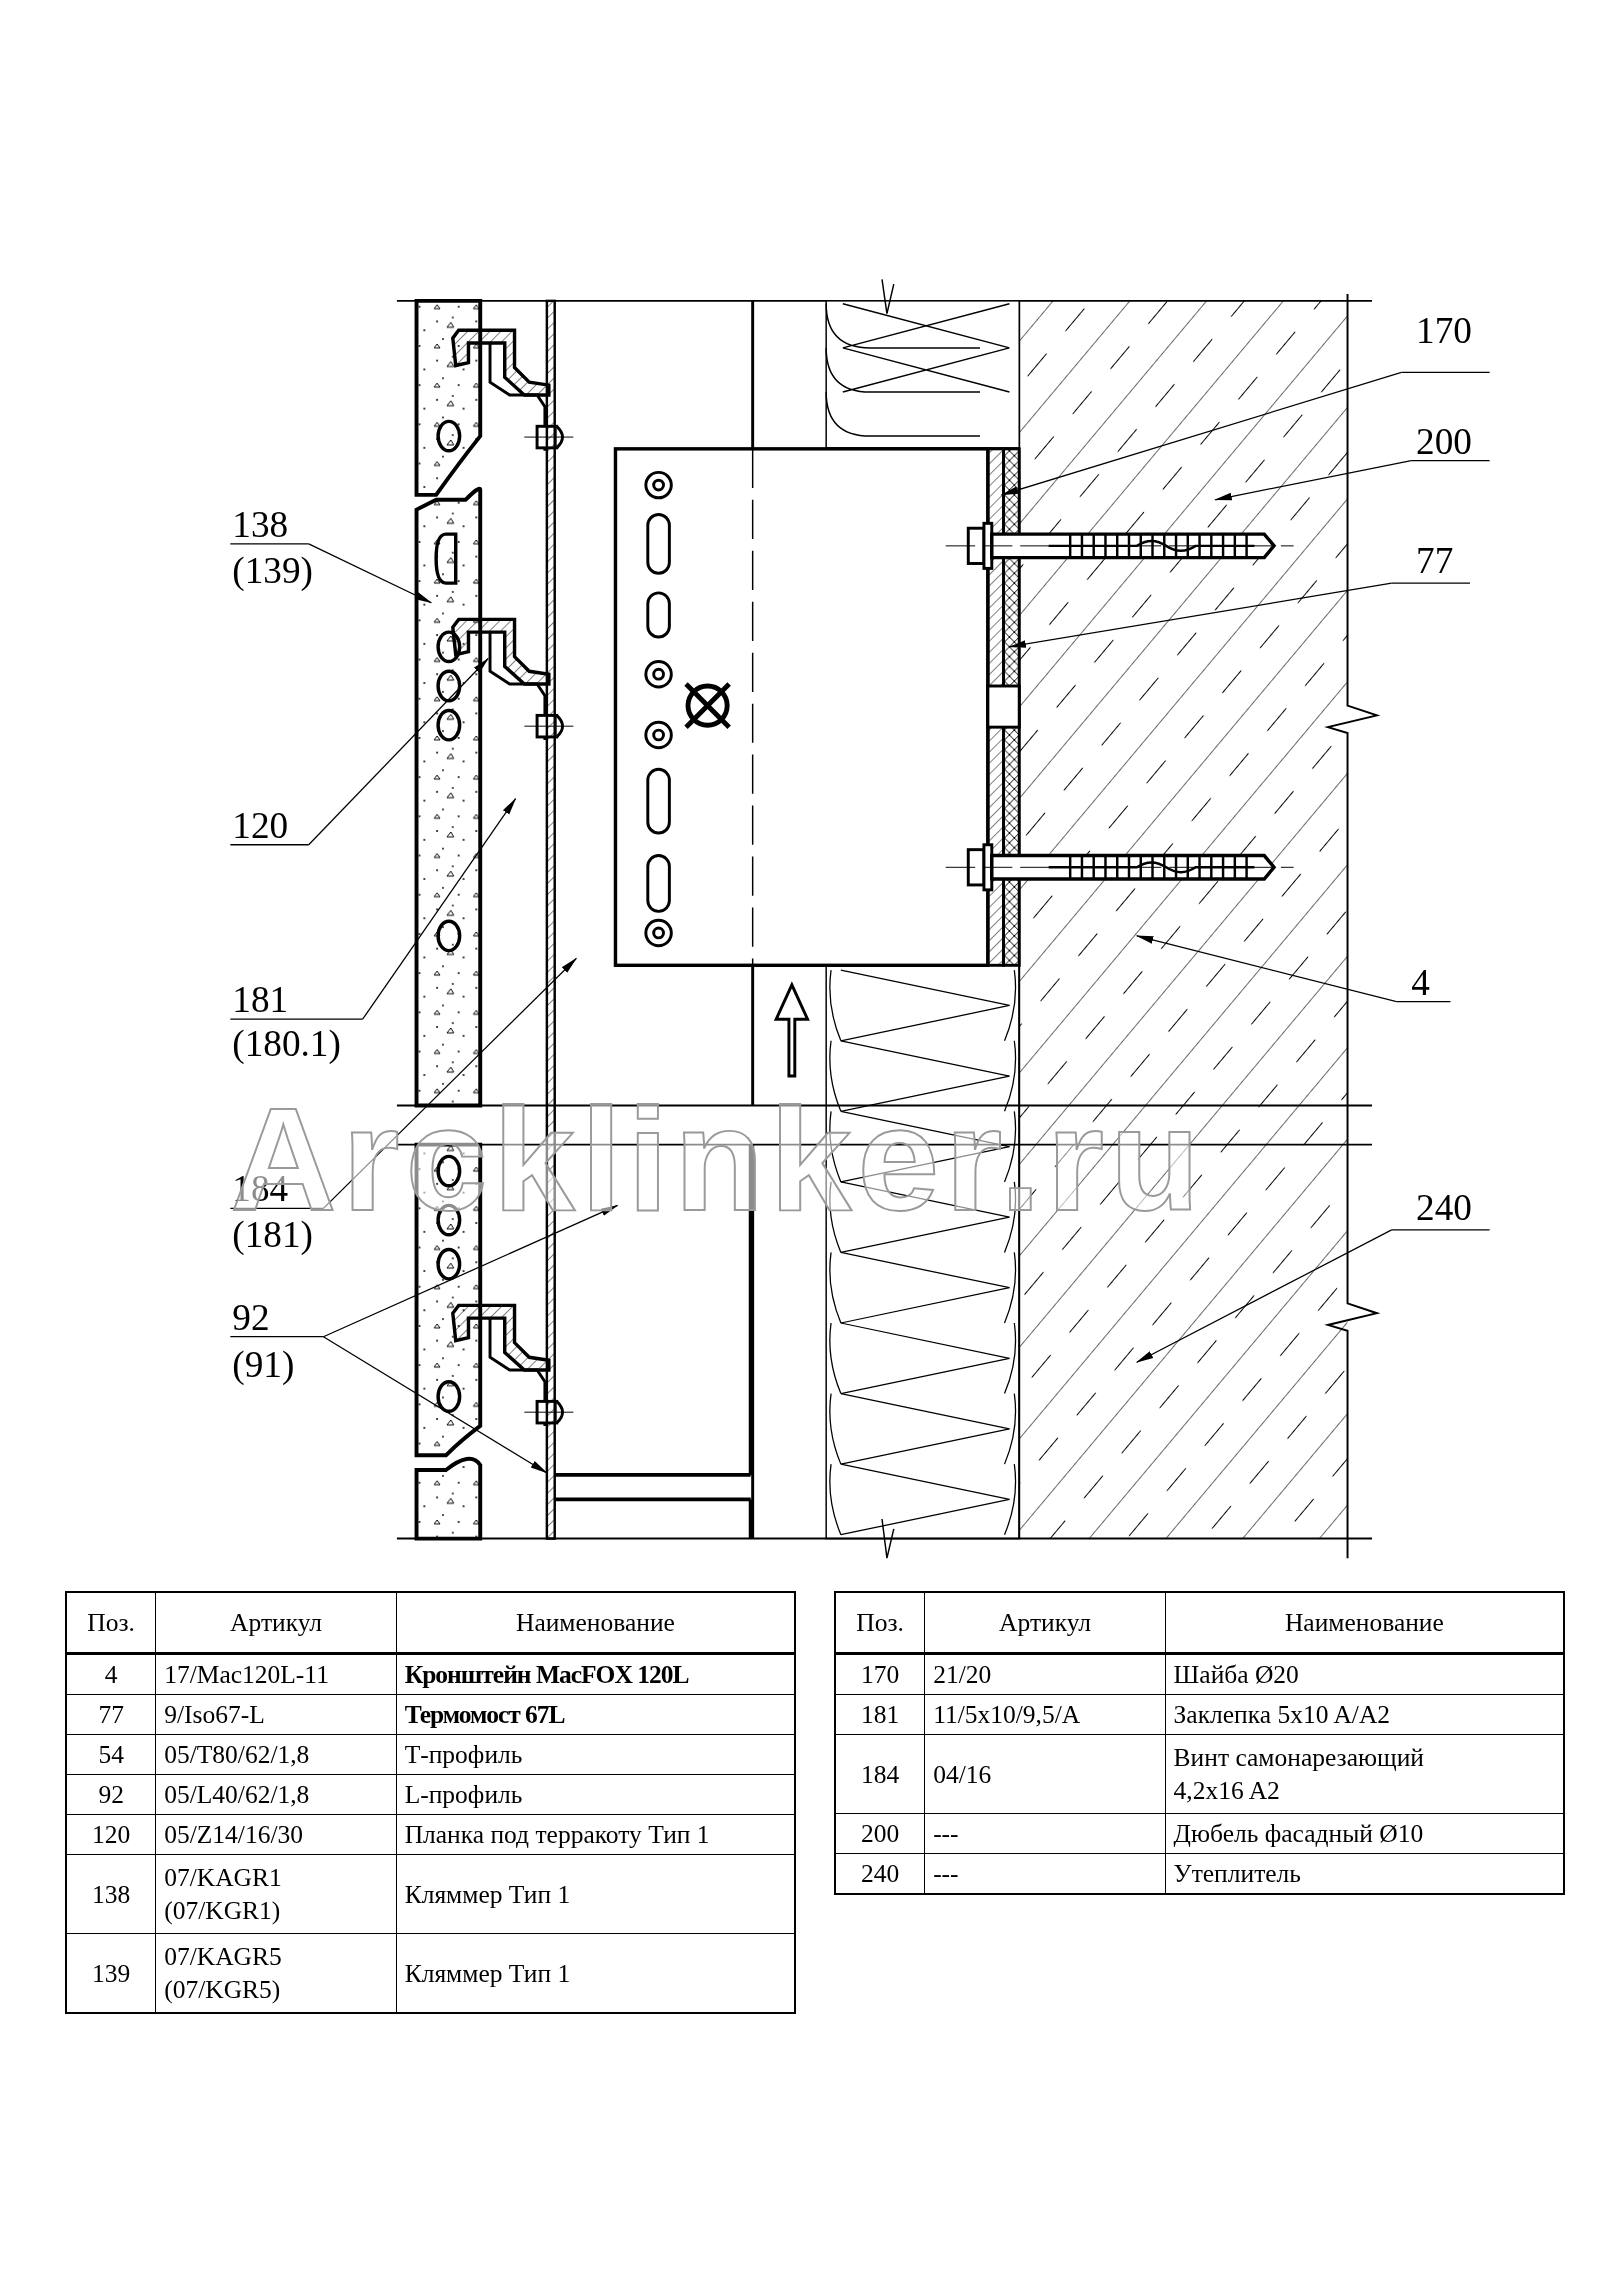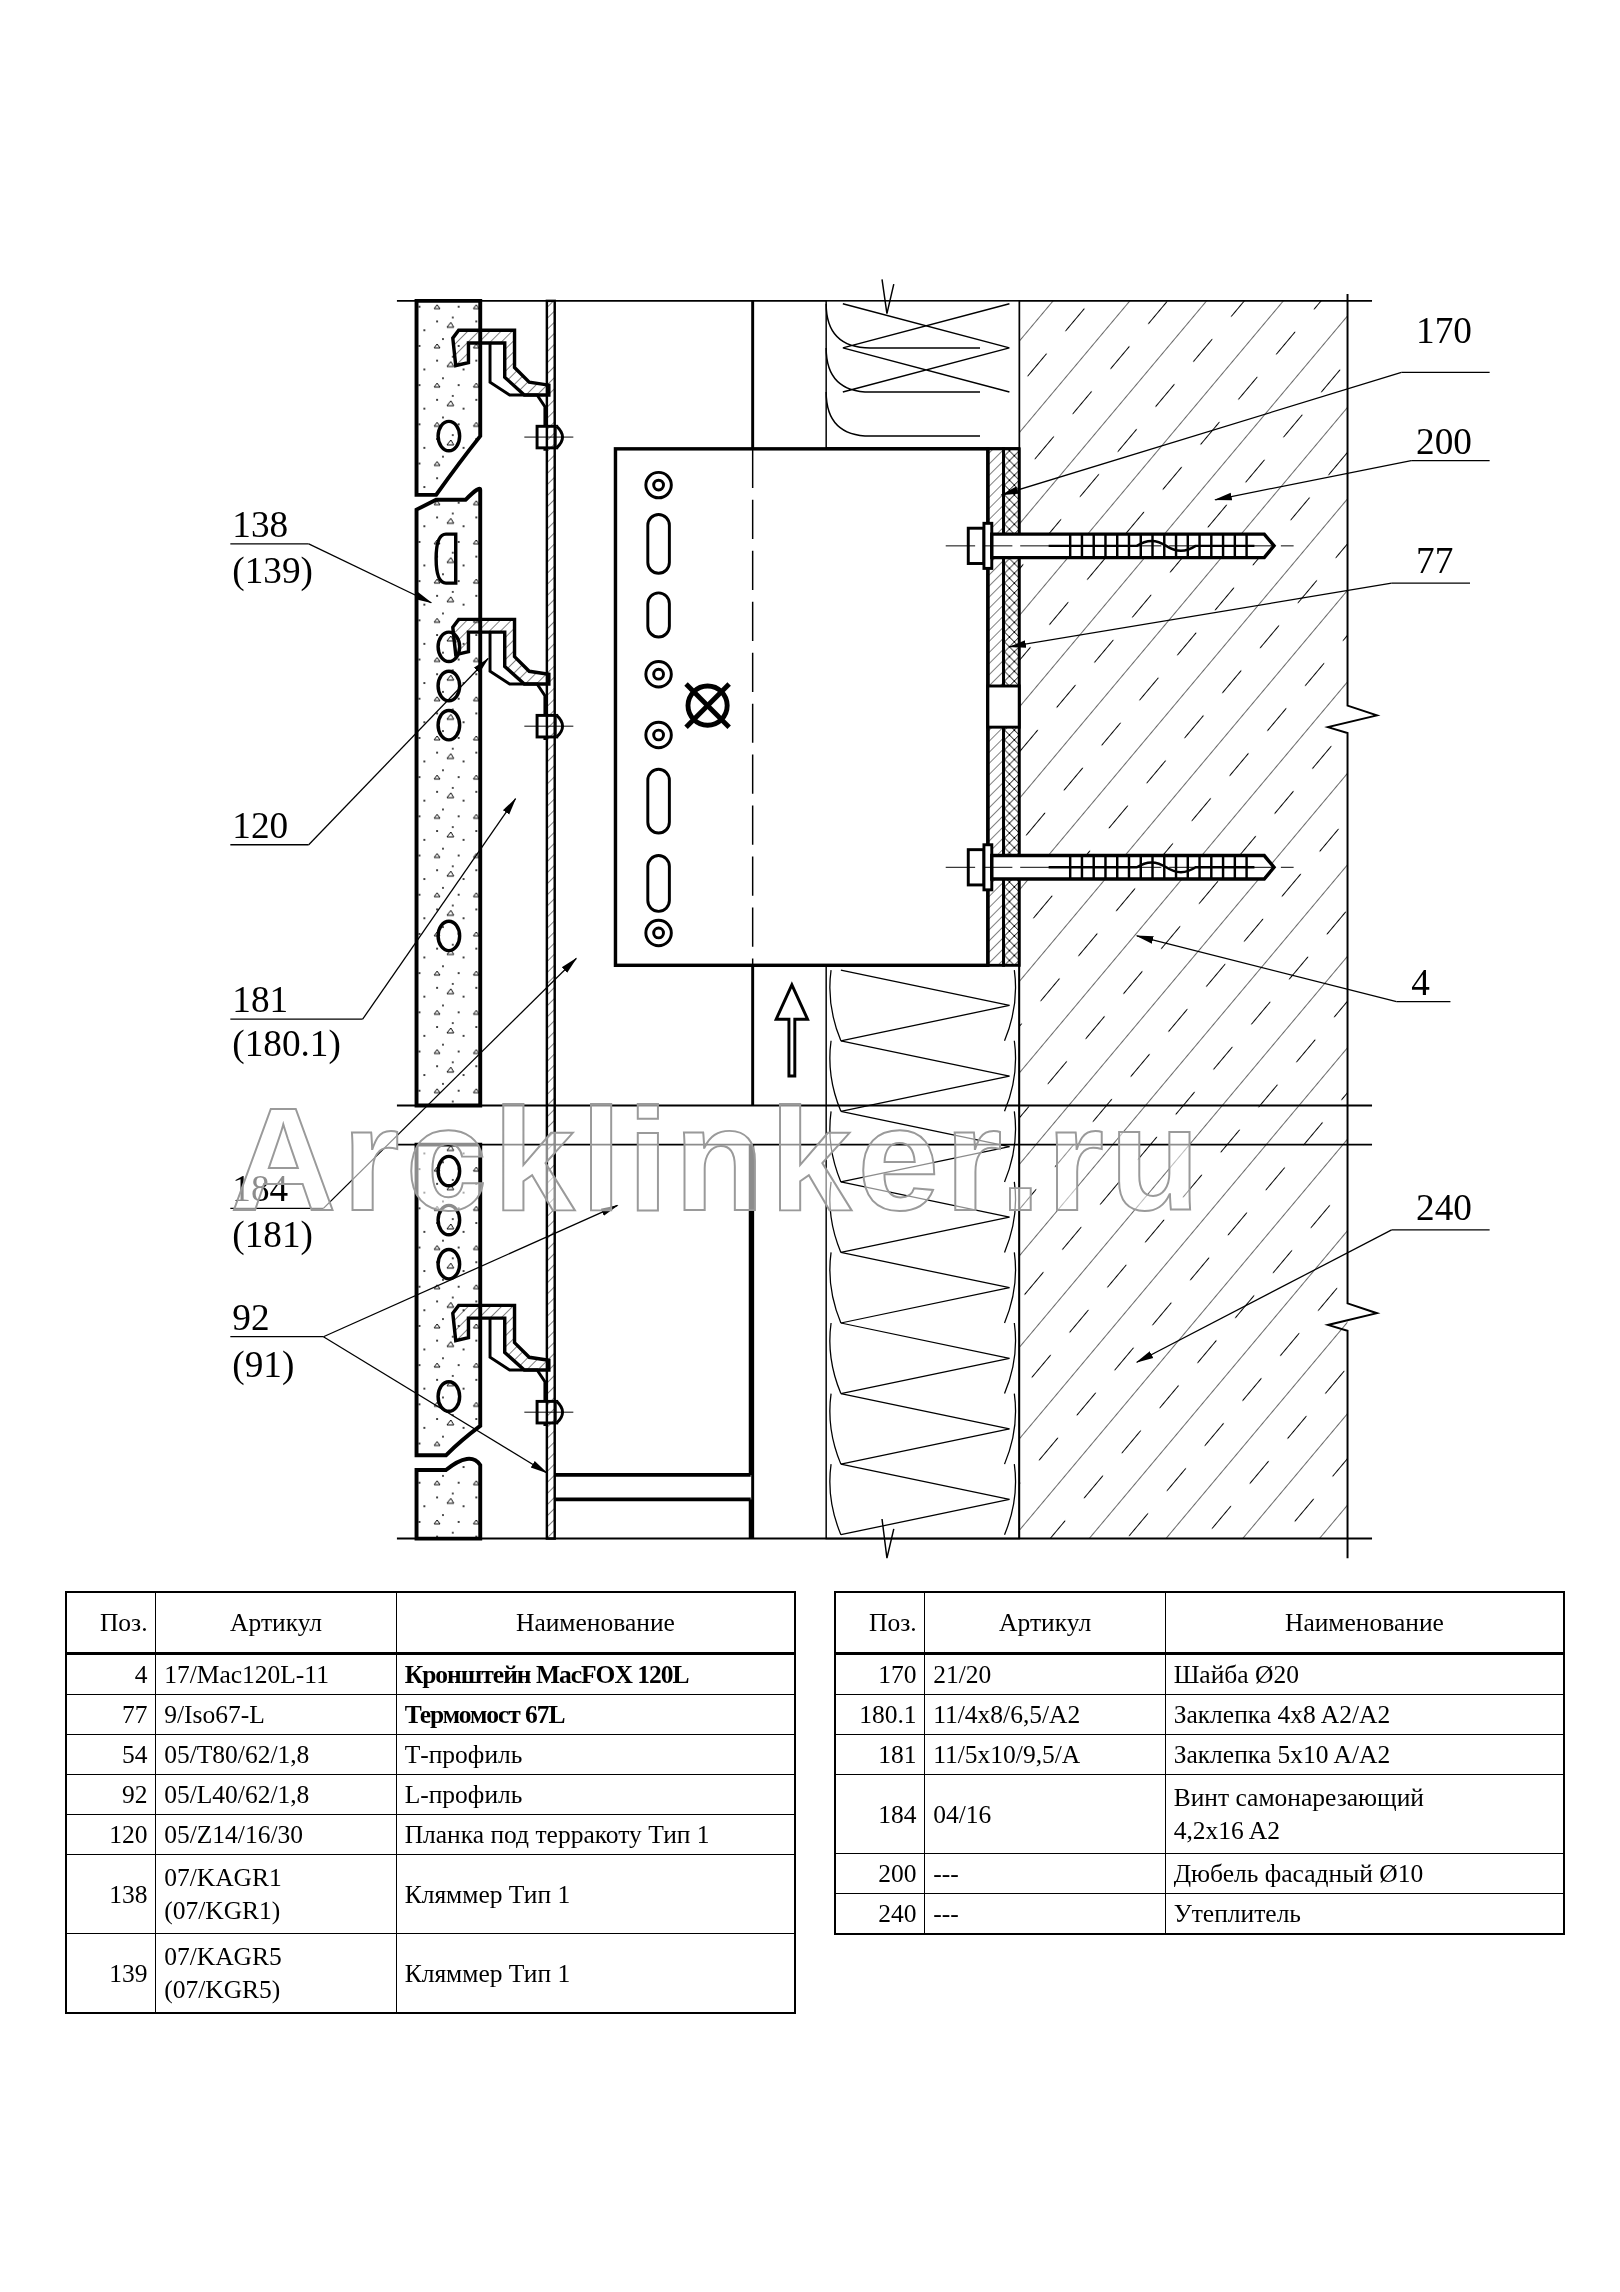--- a/index.html
+++ b/index.html
@@ -7,21 +7,21 @@
            font-family: "Liberation Serif", "DejaVu Serif", serif; color: #000; }
     #drawing { position: absolute; left: 0; top: 0; width: 1620px; height: 1568px; }
     .callout { font-family: "Liberation Serif", serif; font-size: 38px; fill: #000; }
     .watermark { font-family: "Liberation Sans", sans-serif; font-weight: bold; font-size: 150px;
                  fill: rgba(255,255,255,0.55); stroke: #9a9a9a; stroke-width: 2; letter-spacing: 6px; }
     table.spec { position: absolute; border-collapse: collapse; background: #fff;
                  font-family: "Liberation Serif", serif; font-size: 25.5px; }
     table.spec td, table.spec th { border: 1.5px solid #000; padding: 2px 7.8px; vertical-align: middle; line-height: 33px; }
     table.spec th { font-weight: normal; height: 55px; border-bottom: 3.9px solid #000; }
     table.spec { border: 2.9px solid #000; }
-    table.spec th:first-child, table.spec td:first-child { text-align: right; }
+    table.spec th:first-child, table.spec td:first-child { text-align: center; }
     table.spec td.bold { font-weight: bold; letter-spacing: -1px; }
     #table-left { left: 65px; top: 1591px; width: 731px; }
     #table-right { left: 834px; top: 1591px; width: 731px; }
     #table-left col.c1 { width: 90px; } #table-left col.c2 { width: 241px; } #table-left col.c3 { width: 400px; }
     #table-right col.c1 { width: 90px; } #table-right col.c2 { width: 241px; } #table-right col.c3 { width: 400px; }
     .r1 td { height: 35px; }
     .r2 td { height: 74px; }
   </style>
 </head>
 <body>
@@ -349,25 +349,20 @@
       <th>Наименование</th>
     </tr>
   </thead>
   <tbody>
     <tr class="r1">
       <td>170</td>
       <td>21/20</td>
       <td>Шайба Ø20</td>
     </tr>
     <tr class="r1">
-      <td>180.1</td>
-      <td>11/4x8/6,5/A2</td>
-      <td>Заклепка 4x8  A2/A2</td>
-    </tr>
-    <tr class="r1">
       <td>181</td>
       <td>11/5x10/9,5/A</td>
       <td>Заклепка 5x10  A/A2</td>
     </tr>
     <tr class="r2">
       <td>184</td>
       <td>04/16</td>
       <td><span>Винт самонарезающий</span><br><span>4,2x16 A2</span></td>
     </tr>
     <tr class="r1">

